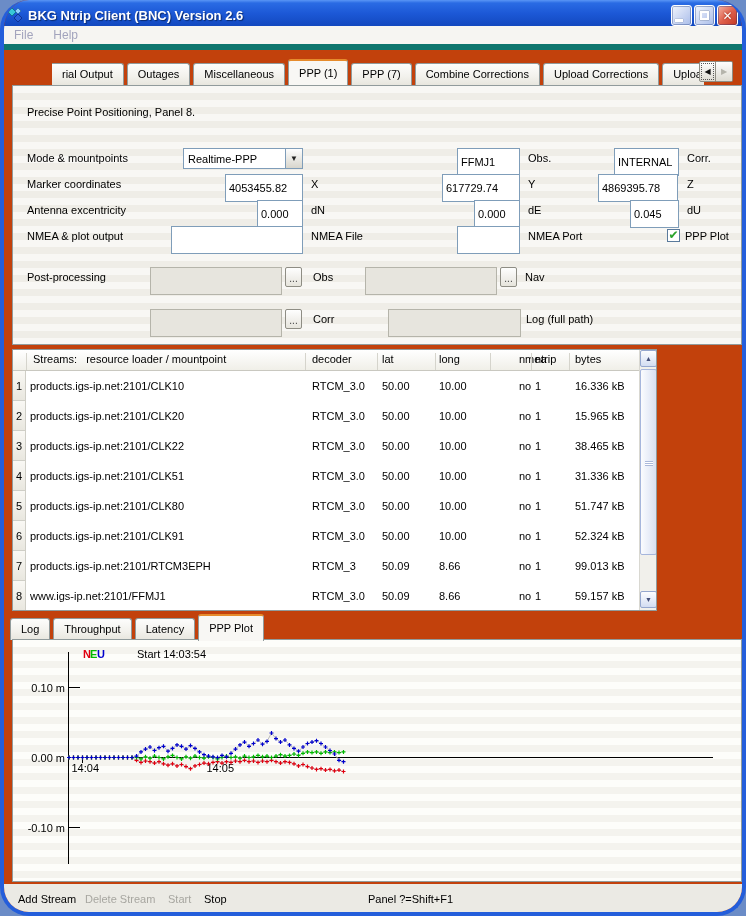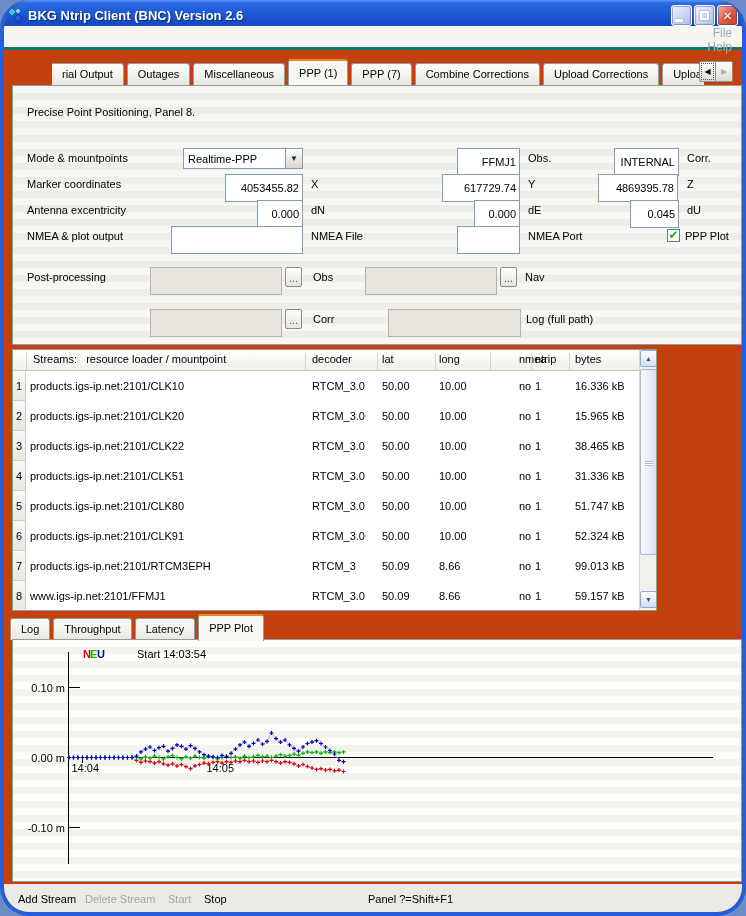--- a/index.html
+++ b/index.html
@@ -15,21 +15,21 @@
   .winbtns{position:absolute;right:8px;top:5px;display:flex;gap:2px;}
   .winbtn{width:21px;height:21px;border-radius:3px;display:flex;align-items:center;justify-content:center;
     border:1px solid #ffffff;box-shadow:inset 0 0 0 1px rgba(20,50,120,.35);cursor:pointer;}
   .winbtn.minmax{background:linear-gradient(135deg,#f2f5fc 0%,#c9d5f2 55%,#a9bde9 100%);}
   .minbar{width:8px;height:3px;background:#fff;box-shadow:0 0 1px #234;margin-top:9px;margin-right:5px;}
   .maxbox{width:9px;height:9px;border:2px solid #fff;box-shadow:0 0 1px #234;}
   .winbtn.close{background:linear-gradient(135deg,#f3b4a5 0%,#e0614d 50%,#c23723 100%);color:#fff;
     font-size:12px;font-weight:bold;text-shadow:0 0 2px #7e1608;}
   
   .menubar{position:absolute;left:0;top:26px;width:738px;height:24px;background:#f6f5f2;
-    border-bottom:3px solid #0f766e;display:flex;align-items:flex-end;flex-direction:column;}
+    border-bottom:6px solid #0f766e;display:flex;align-items:center;}
   .menuitem{color:#a3a4bd;font-size:12px;padding:0 10px;cursor:default;}
   
   .tabbar{position:absolute;display:flex;align-items:flex-end;gap:3px;}
   #topTabs{left:0;top:57px;height:28px;width:700px;overflow:hidden;}
   #bottomTabs{left:6px;top:614px;height:26px;}
   .tab{height:22px;line-height:20px;padding:0 10px;font-size:11px;color:#000;white-space:nowrap;
     background:linear-gradient(180deg,#fdfdfc 0%,#f2f1ec 60%,#e8e6de 100%);
     border:1px solid #919b9c;border-bottom:none;border-radius:3px 3px 0 0;cursor:pointer;position:relative;}
   .tab.first{border-radius:0 3px 0 0;border-left:none;margin-left:48px;}
   .tab.selected{height:27px;line-height:24px;background:#f8f7f4;z-index:3;
@@ -40,21 +40,21 @@
   .tab-arrow.left{color:#111;outline:1px dotted #555;outline-offset:-3px;border-radius:2px 0 0 2px;}
   .tab-arrow.right{color:#b5b4ab;border-left:none;border-radius:0 2px 2px 0;}
   
   .pane{position:absolute;border:1px solid #919b9c;
     background:repeating-linear-gradient(180deg,#f8f7f4 0px,#f8f7f4 7px,#efede7 7px,#efede7 14px);}
   .ppp-pane{left:8px;top:85px;width:730px;height:260px;}
   .plot-pane{left:8px;top:639px;width:730px;height:243px;
     background:repeating-linear-gradient(180deg,#fdfdfa 0px,#fdfdfa 7px,#f4f3ee 7px,#f4f3ee 14px);}
   .flabel{position:absolute;font-size:11px;color:#000;white-space:nowrap;}
   .tfield{position:absolute;height:20px;border:1px solid #7f9db9;background:#fff;font-size:11px;
-    padding:13px 3px;color:#000;text-align:right;}
+    padding:13px 3px;color:#000;}
   .tfield:disabled,.tfield.disabled{background:#e7e5de;border:1px solid #b5b4aa;color:#555;}
   .combo{position:absolute;height:21px;border:1px solid #7f9db9;background:#fff;font-size:11px;display:flex;align-items:center;}
   .combo .cval{flex:1;padding:0 4px;}
   .combo .cbtn{width:17px;height:100%;border-left:1px solid #7f9db9;
     background:linear-gradient(180deg,#fdfdfd,#d8d6cd);display:flex;align-items:center;justify-content:center;
     font-size:8px;color:#222;}
   .browse{position:absolute;width:17px;height:20px;border:1px solid #8e8d84;border-radius:2px;
     background:linear-gradient(180deg,#fefefe,#e6e4dc);font-size:10px;color:#444;
     display:flex;align-items:flex-end;justify-content:center;line-height:14px;cursor:pointer;}
   .checkbox{position:absolute;width:13px;height:13px;background:#fff;border:1px solid #5a7a9c;

